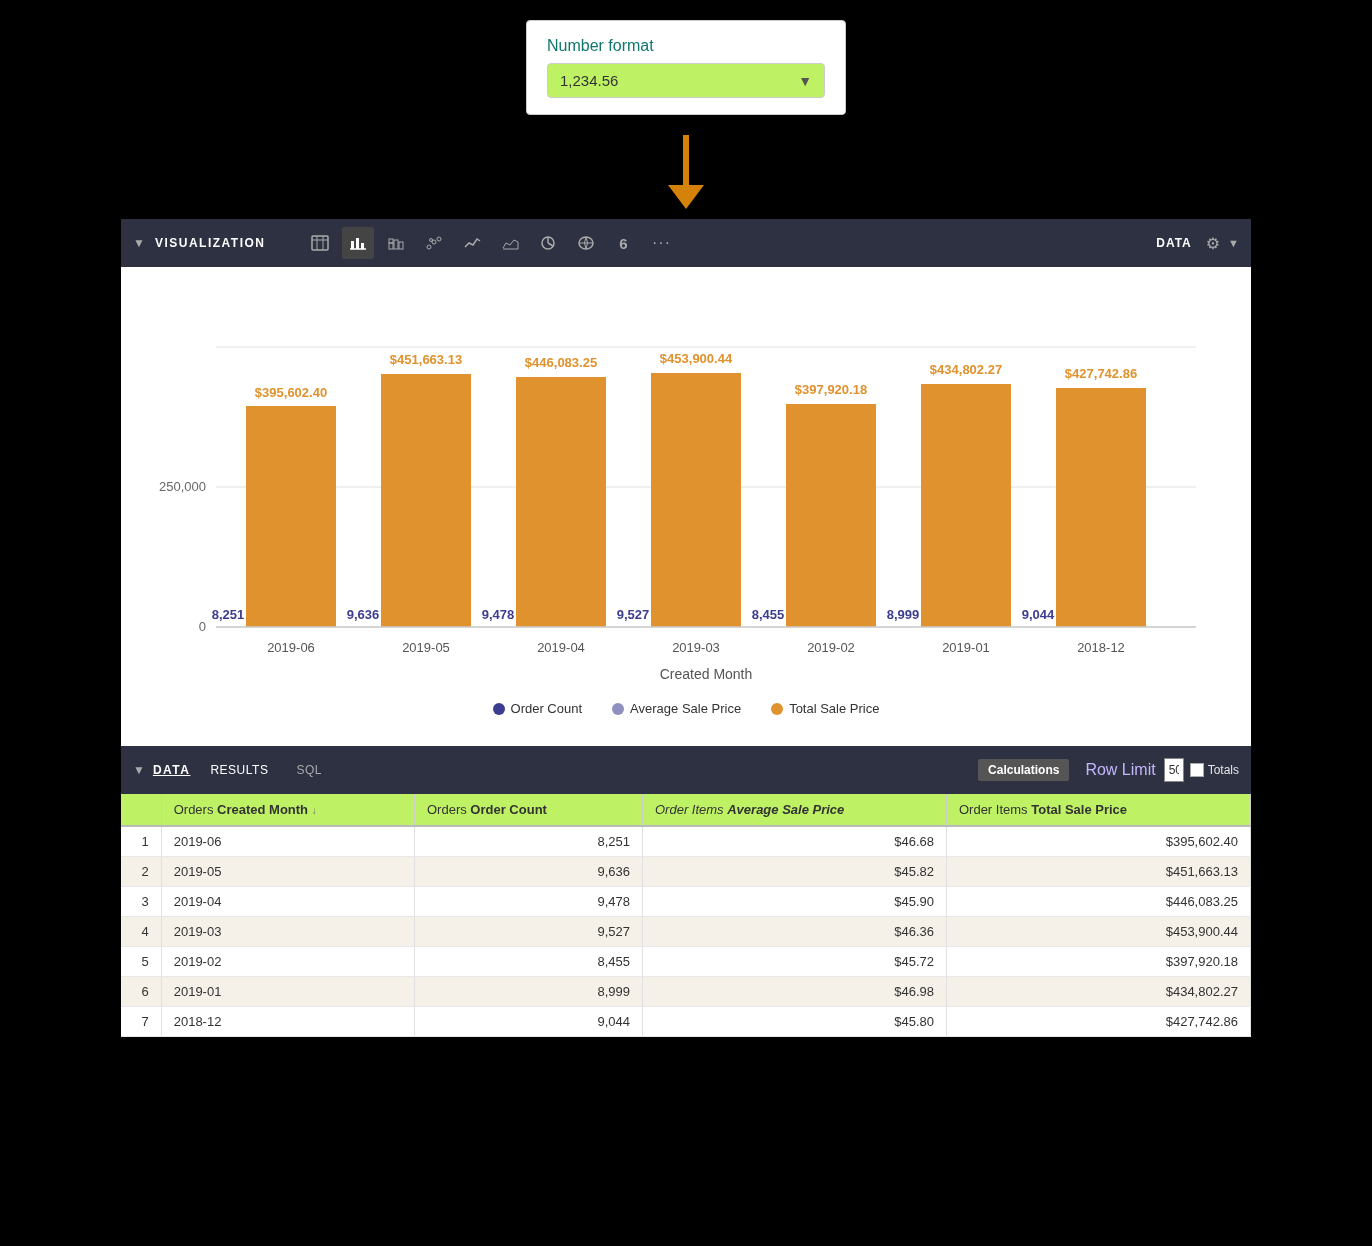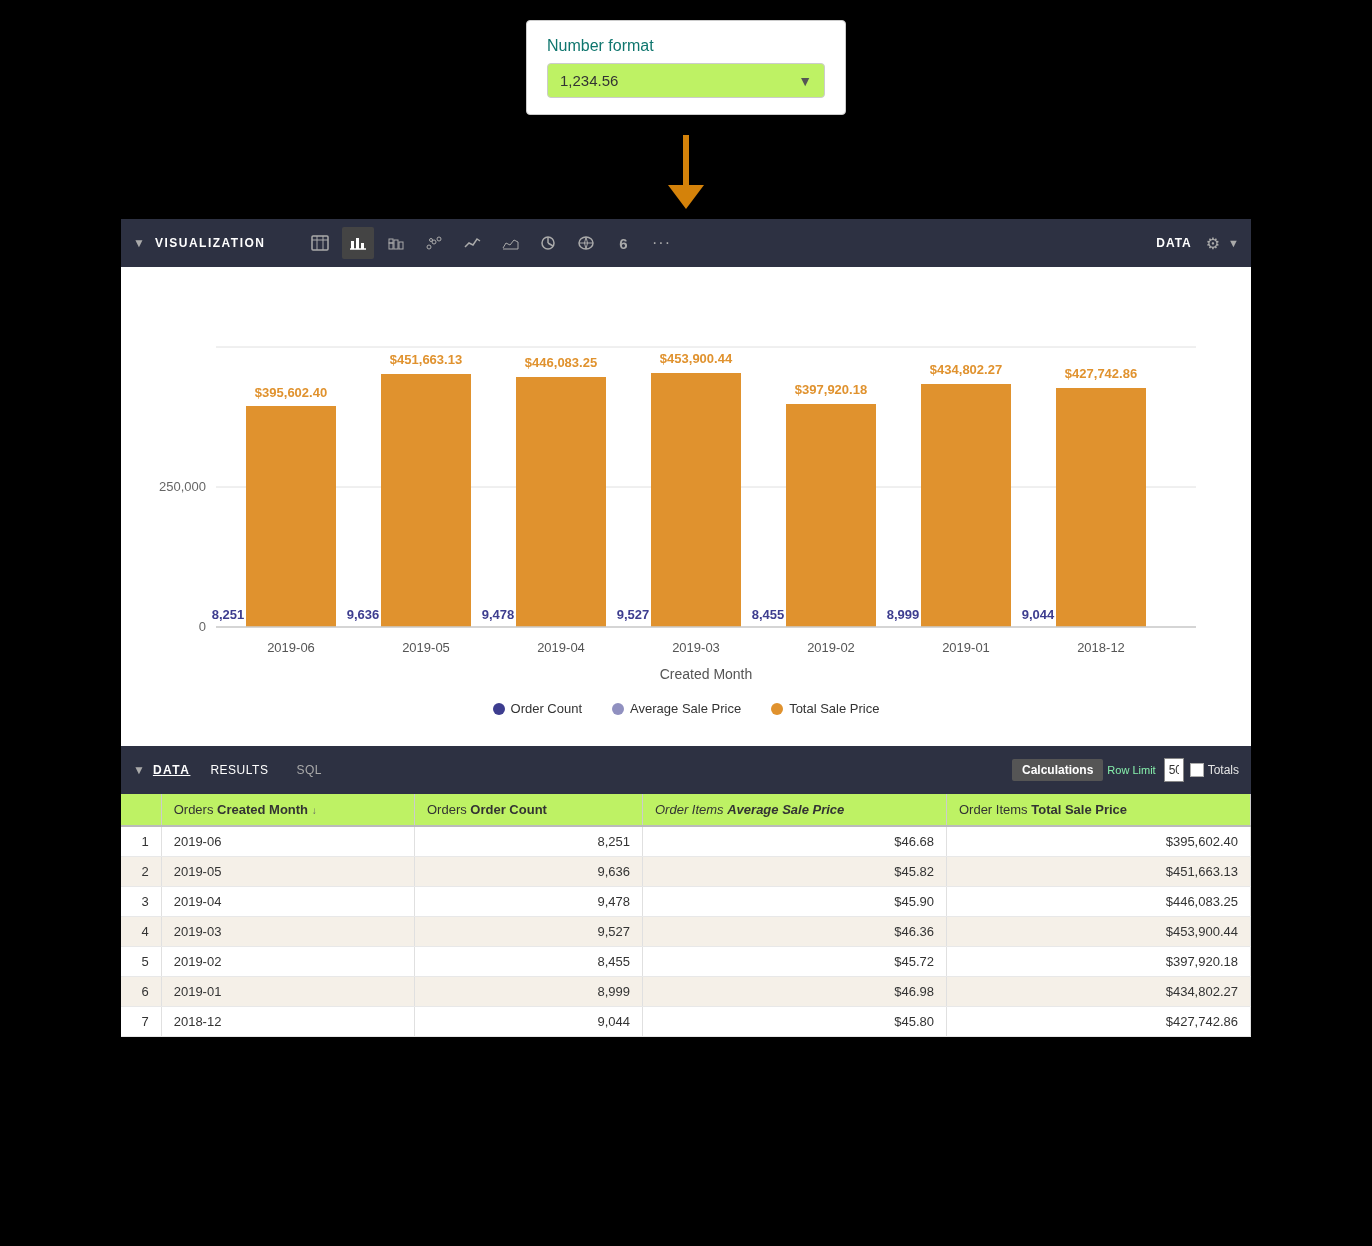--- a/index.html
+++ b/index.html
@@ -191,22 +191,23 @@
     .calculations-btn {
       background: #555;
       color: #fff;
       font-size: 12px;
       padding: 4px 10px;
       border-radius: 2px;
       cursor: pointer;
       font-weight: 600;
     }
     .row-limit-label {
-      font-size: 11px;
-      color: #86efac;
+      font-size: 16px;
+      color: #c4b5fd;
+      margin-left: 12px;
     }
     .row-limit-input {
       width: 20px;
       background: #fff;
       color: #333;
       border: 1px solid #888;
       font-size: 12px;
       padding: 4px 4px;
       text-align: center;
       margin-left: 4px;

